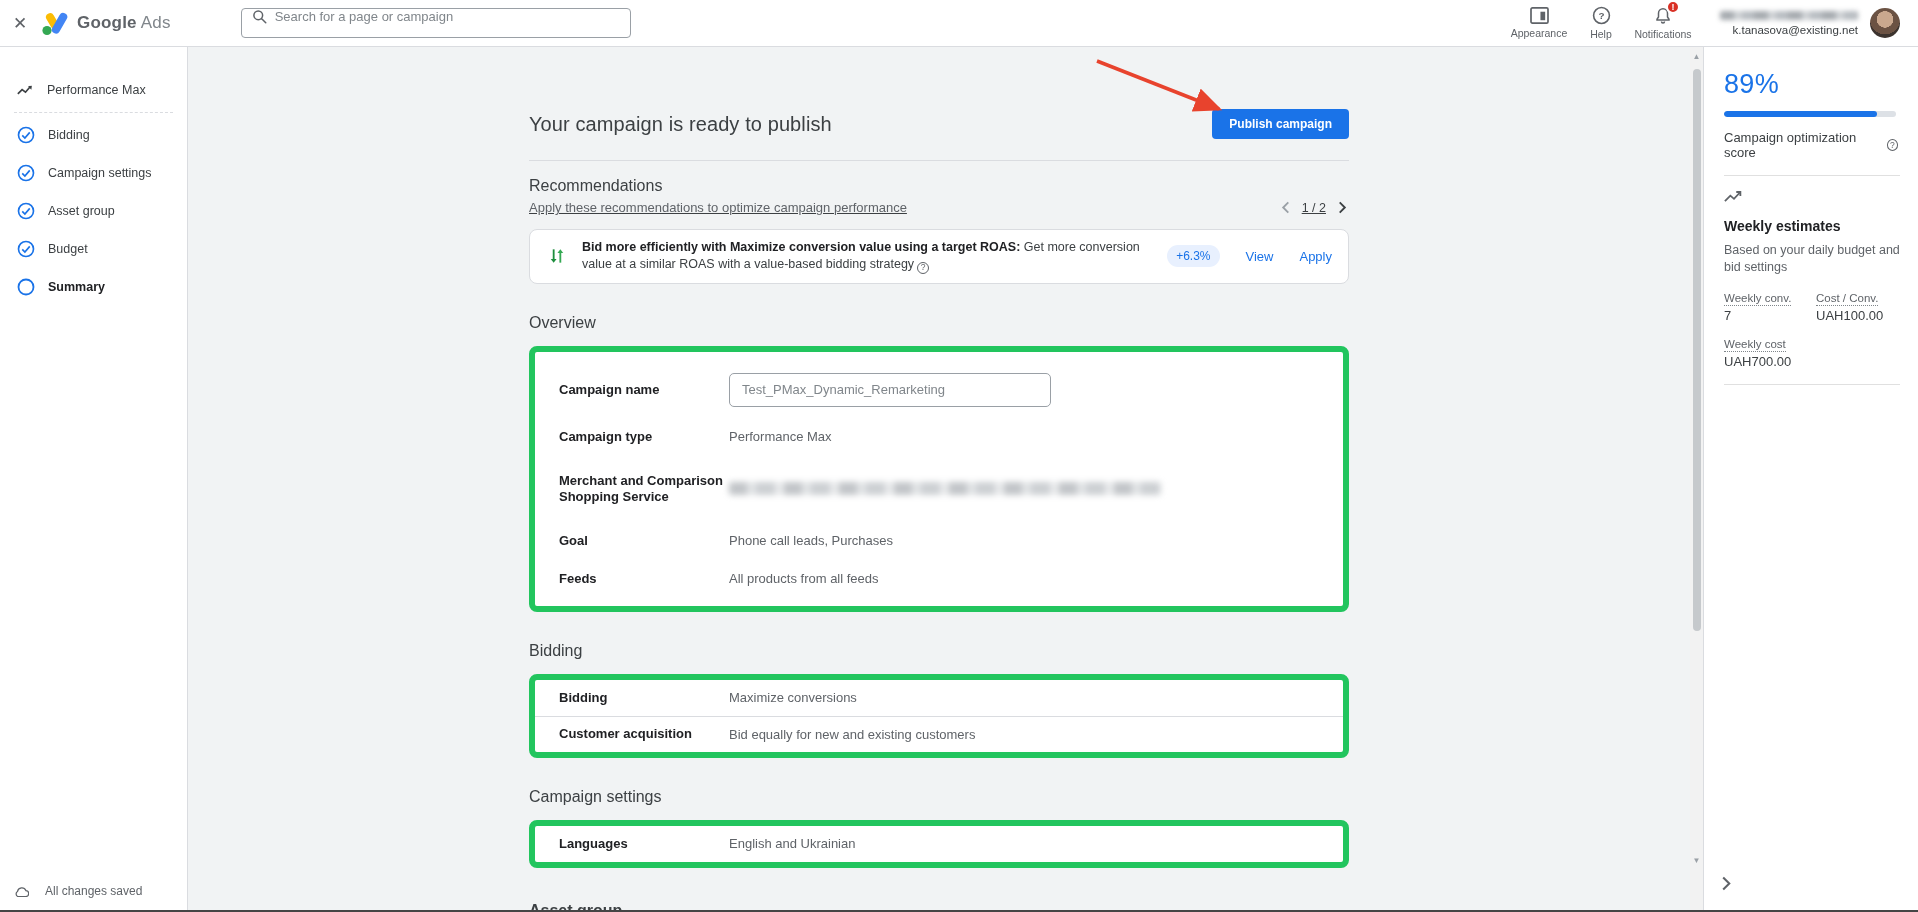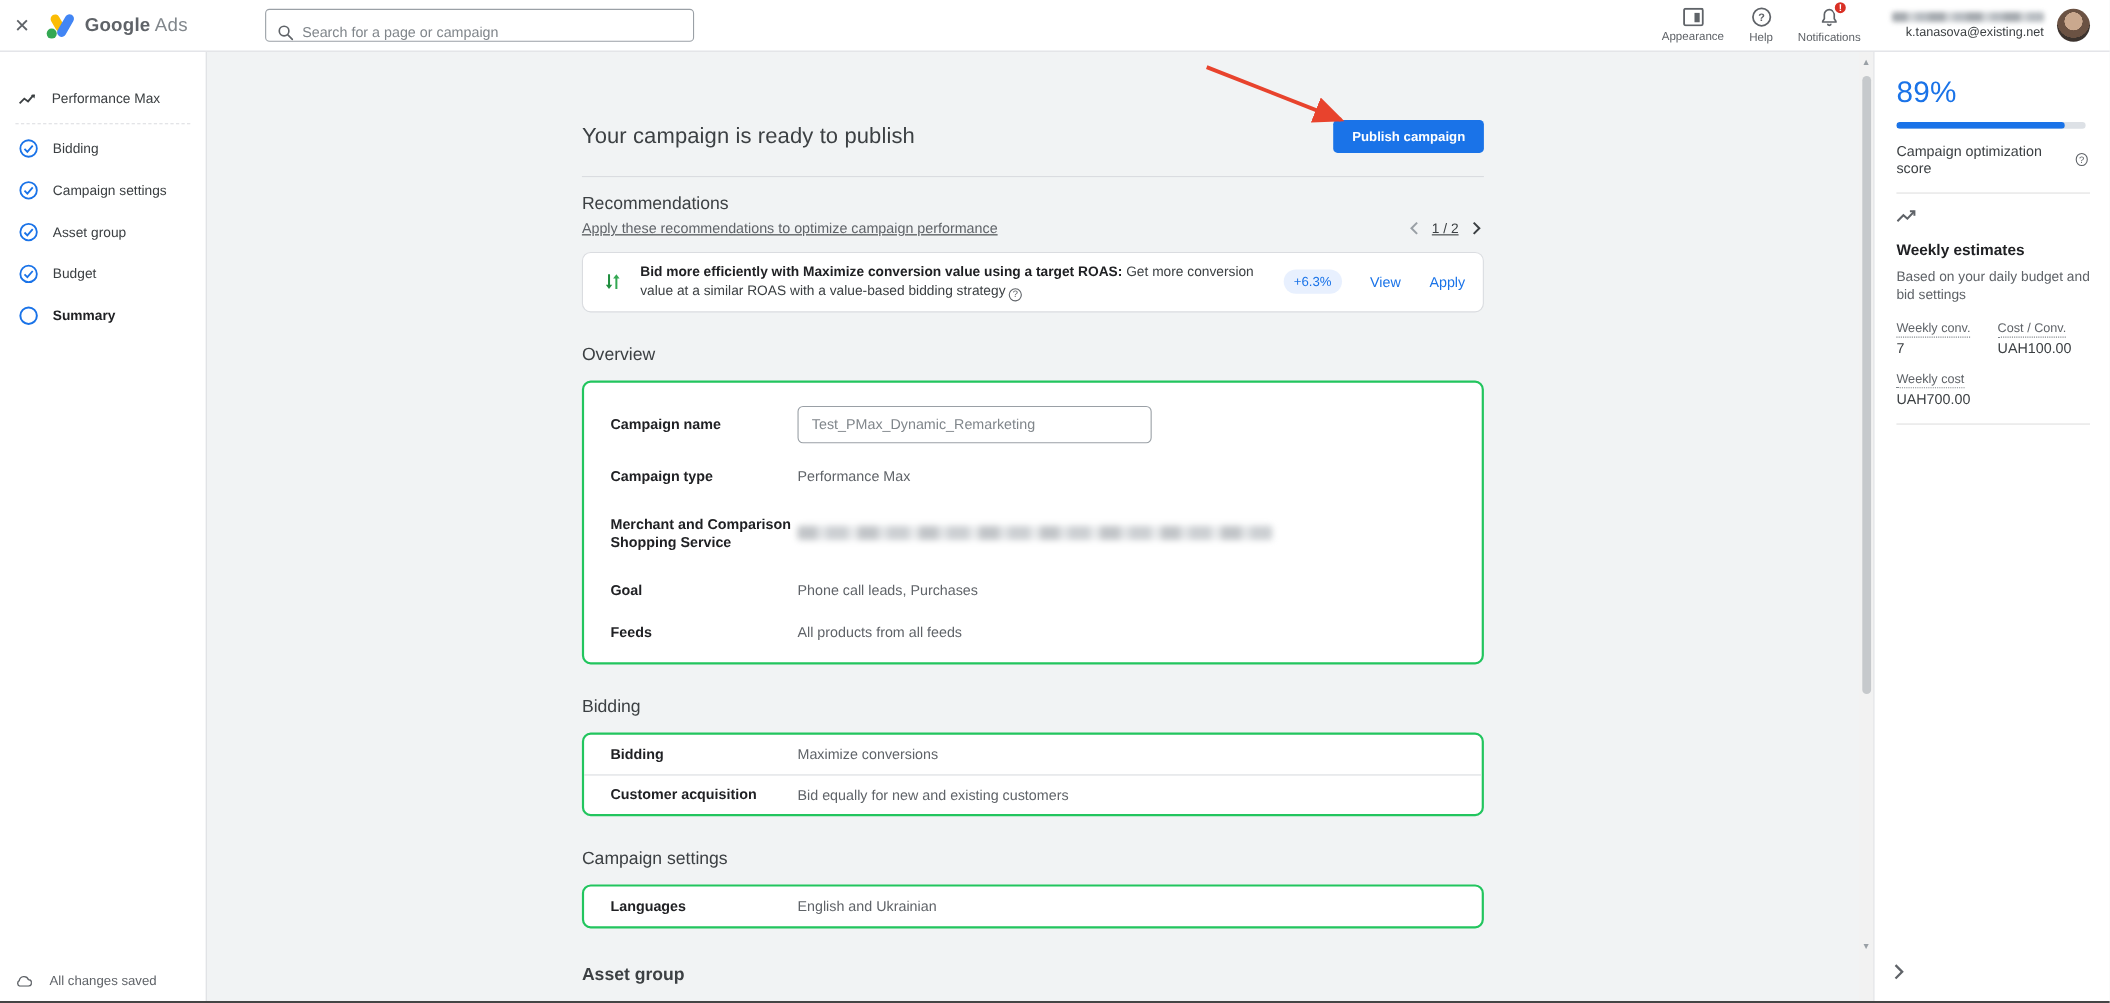--- a/index.html
+++ b/index.html
@@ -8,21 +8,21 @@
 
   
   .topbar { position:absolute; top:0; left:0; width:1918px; height:47px; background:#fff;
             border-bottom:1px solid #dadce0; display:flex; align-items:center; z-index:10; }
   .close-x { width:40px; text-align:center; font-size:17px; color:#5f6368; cursor:pointer; }
   .brand { display:flex; align-items:center; gap:8px; margin-left:2px; }
   .brand-text { font-size:17px; letter-spacing:.2px; }
   .brand-google { color:#5f6368; font-weight:700; }
   .brand-ads { color:#80868b; font-weight:400; margin-left:4px; }
   .searchbox { margin-left:70px; width:390px; height:30px; border:1px solid #9aa0a6; border-radius:4px;
-               background:#fff; display:flex; align-items:flex-end; padding:0 10px; gap:8px; }
+               background:#fff; display:flex; align-items:flex-start; padding:0 10px; gap:8px; }
   .searchbox input { border:none; outline:none; flex:1; font-size:13px; color:#3c4043;
                      font-family:"Liberation Sans",sans-serif; background:transparent; }
   .searchbox input::placeholder { color:#80868b; }
   .topbar-right { margin-left:auto; display:flex; align-items:center; padding-right:10px; }
   .tb-action { width:62px; display:flex; flex-direction:column; align-items:center; gap:3px;
                color:#5f6368; cursor:pointer; position:relative; }
   .tb-action .lbl { font-size:10.5px; }
   .notif-badge { position:absolute; top:-6px; left:34px; min-width:14px; height:14px; background:#d93025;
                  border-radius:50%; color:#fff; font-size:9px; font-weight:700; display:flex;
                  align-items:center; justify-content:center; border:2px solid #fff; }
@@ -68,21 +68,21 @@
   .rec-text b { color:#202124; }
   .q-mini { display:inline-flex; width:12px; height:12px; border:1px solid #5f6368; border-radius:50%;
             font-size:8.5px; color:#5f6368; align-items:center; justify-content:center;
             vertical-align:-2px; margin-left:3px; cursor:pointer; }
   .rec-badge { background:#e8f0fe; color:#1a73e8; font-size:12px; font-weight:500;
                border-radius:11px; padding:4px 9px; white-space:nowrap; }
   .rec-link { color:#1a73e8; font-size:13px; font-weight:500; text-decoration:none; margin-left:12px;
               white-space:nowrap; cursor:pointer; }
 
   .sec-title { margin-top:30px; font-size:16px; font-weight:400; color:#3c4043; }
-  .card { margin-top:14px; background:#fff; border:2px solid #22c55e; border-radius:8px; }
+  .card { margin-top:14px; background:#fff; border:6px solid #22c55e; border-radius:8px; }
   .ov-card { padding:10px 0 8px; }
   .row { display:grid; grid-template-columns:170px 1fr; align-items:center; padding:0 24px; }
   .row-label { font-size:13px; font-weight:700; color:#202124; line-height:16px; }
   .row-value { font-size:13px; color:#5f6368; }
   .r-name { min-height:56px; }
   .r-std { min-height:38px; }
   .r-merch { min-height:66px; }
   .name-input { width:322px; height:34px; border:1.5px solid #9aa0a6; border-radius:5px; padding:0 12px;
                 font-size:13px; color:#80868b; font-family:"Liberation Sans",sans-serif; outline:none; background:#fff; }
   .redacted { width:432px; height:13px; border-radius:3px; filter:blur(3px); opacity:.55;

